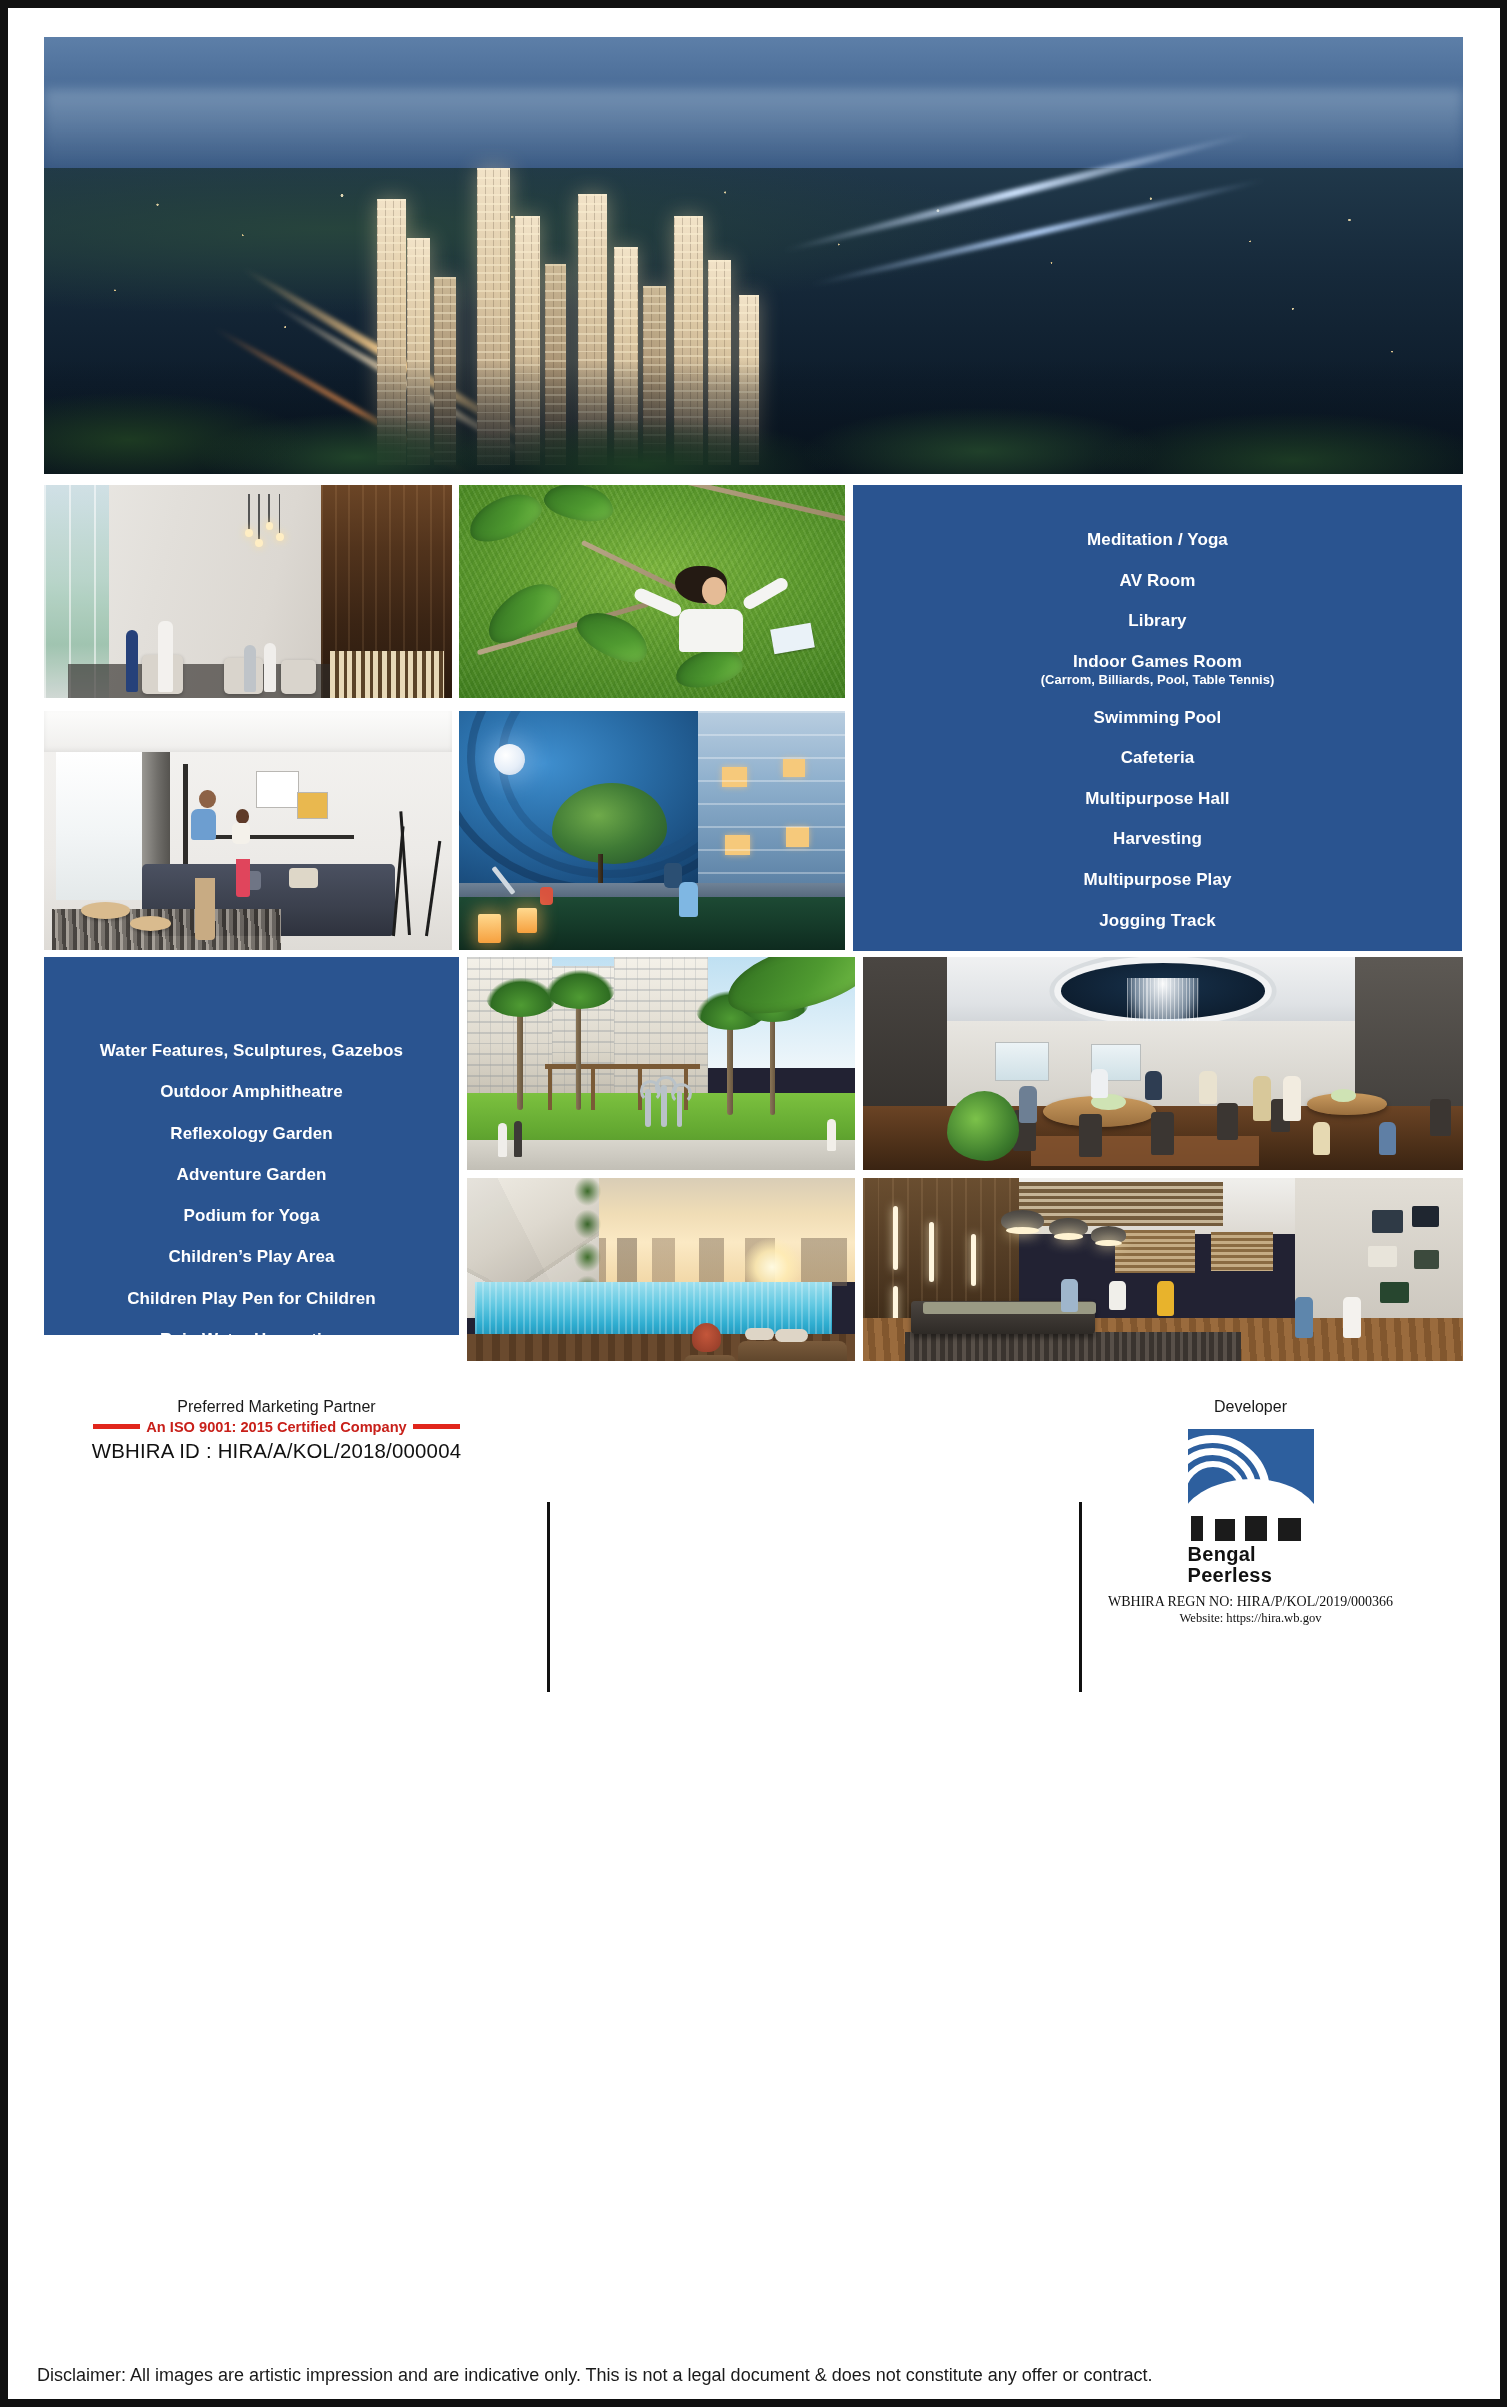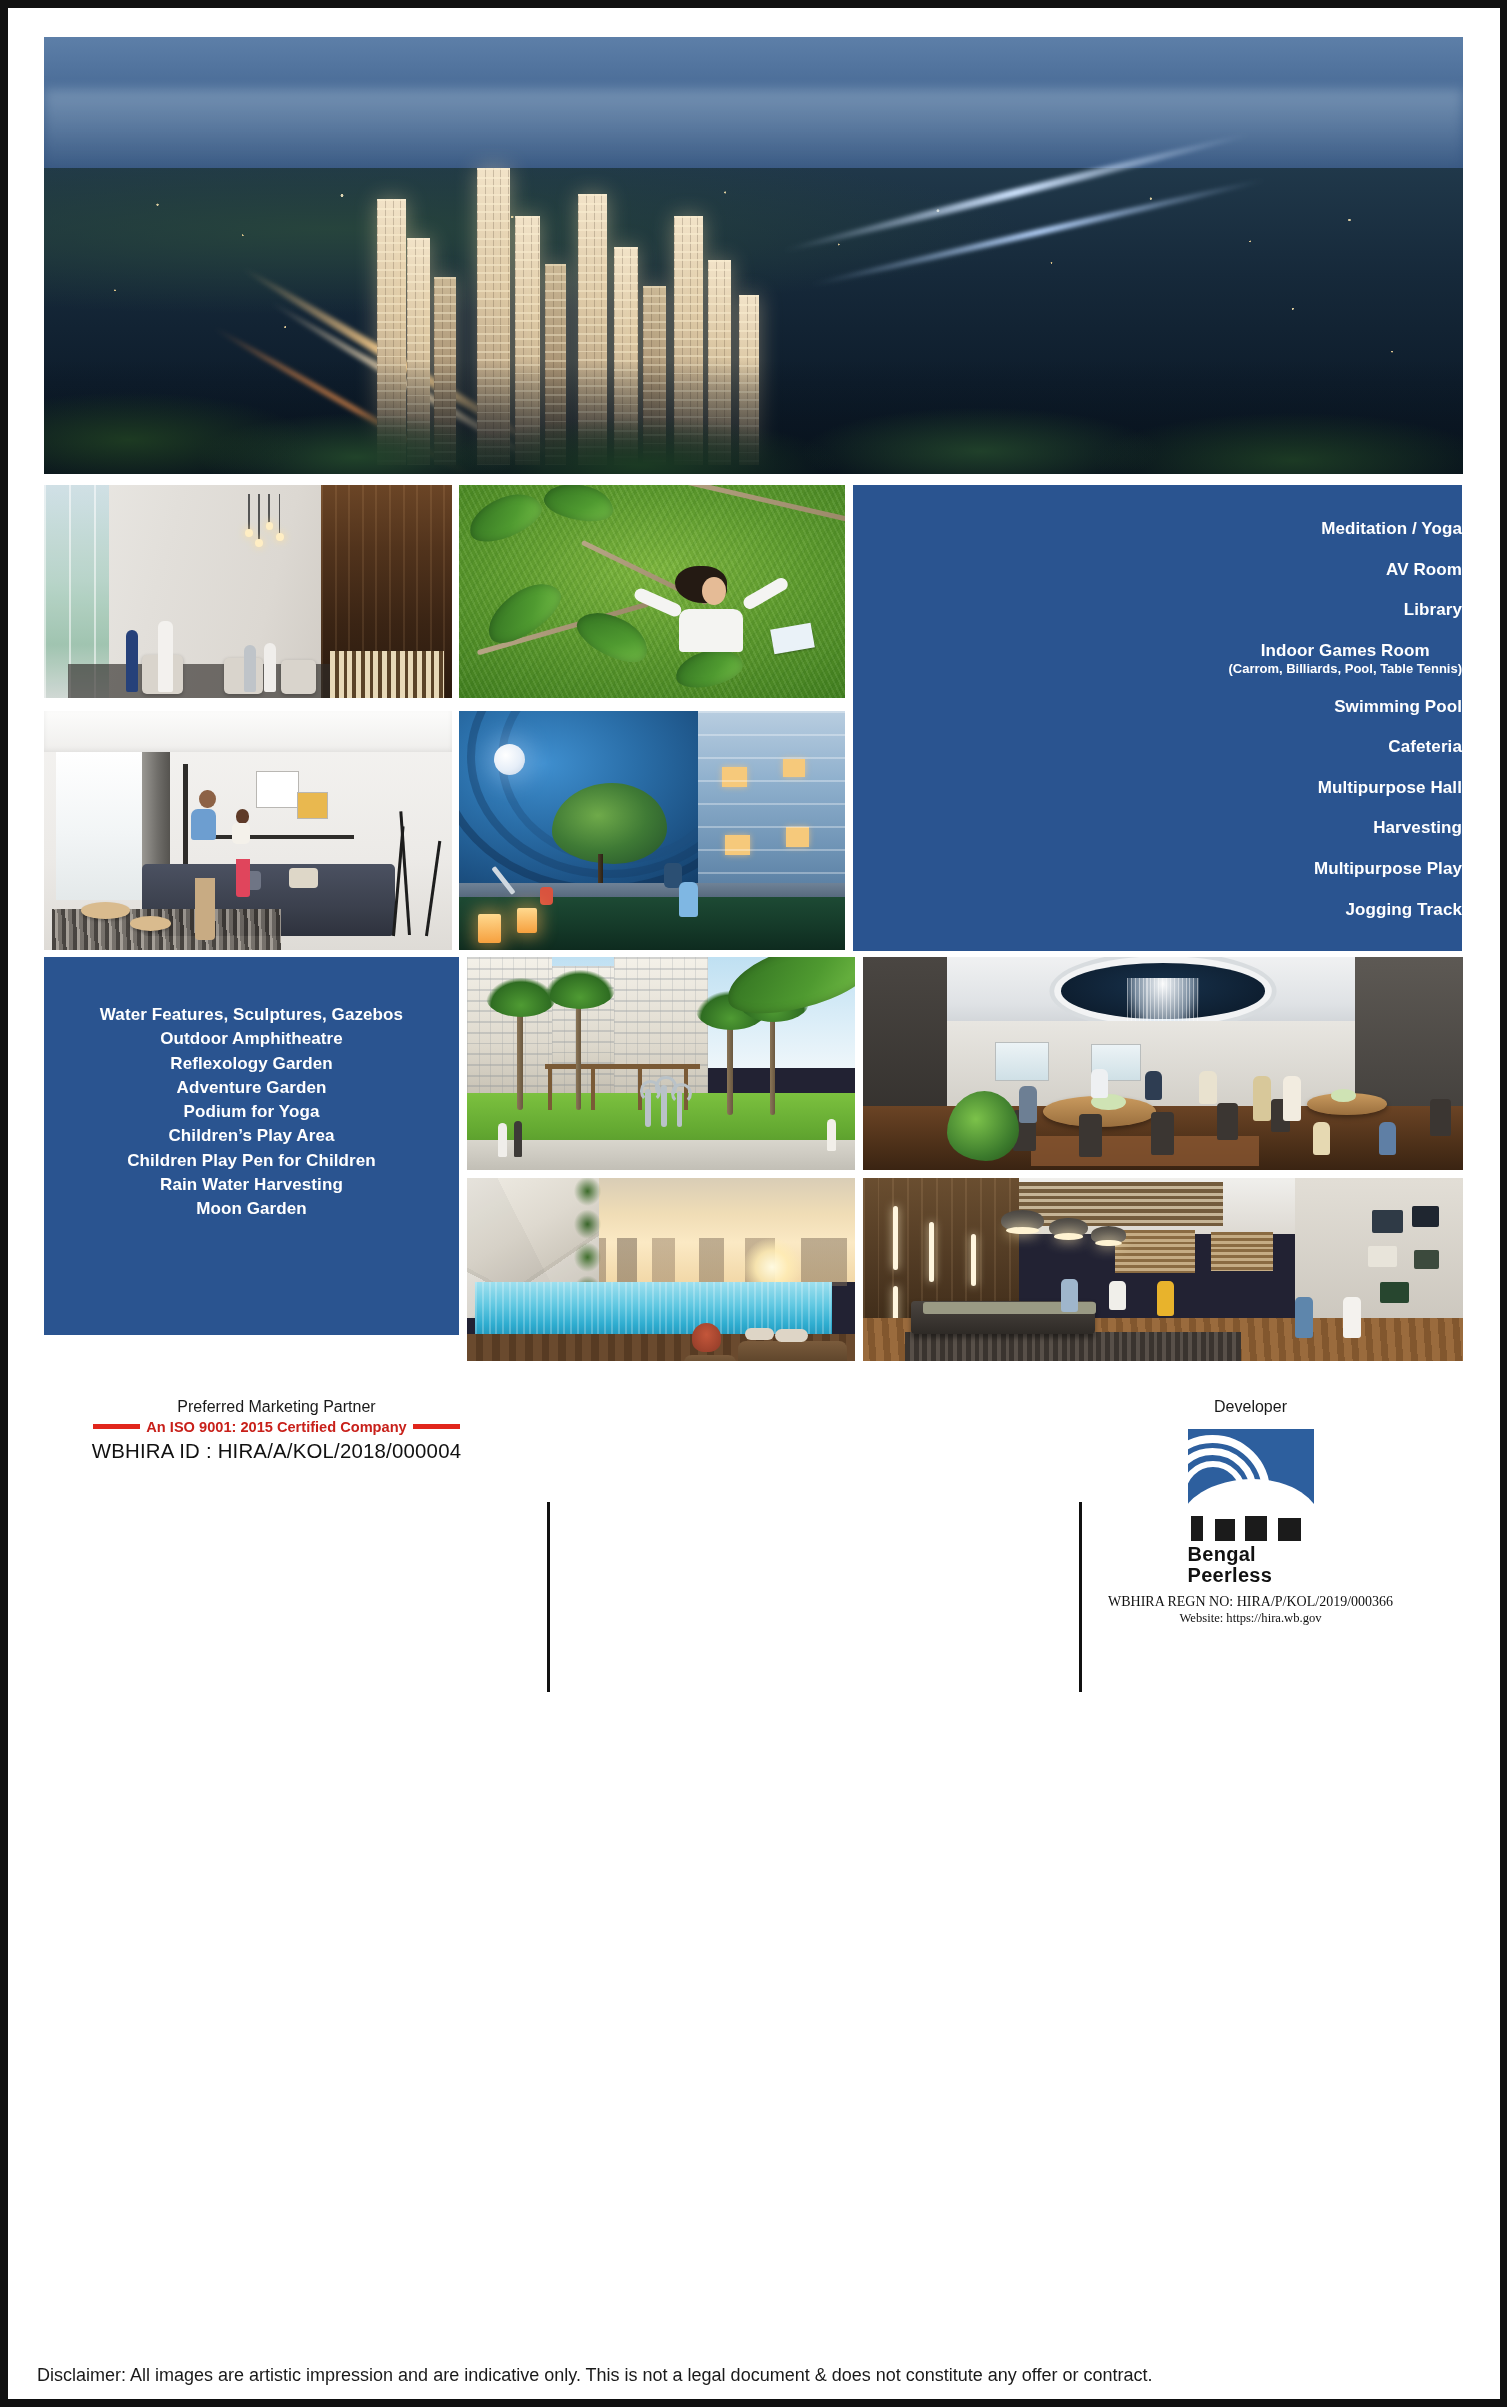--- a/index.html
+++ b/index.html
@@ -402,21 +402,21 @@
     <div class="leaf" style="left:56%; top:78%; width:68px; height:35px; transform:rotate(-12deg);"></div>
     <div class="gwoman-hair" style="left:56%; top:38%; width:52px; height:37px;"></div>
     <div class="gwoman-face" style="left:63%; top:43%; width:24px; height:28px;"></div>
     <div class="gwoman-top" style="left:57%; top:58%; width:64px; height:43px;"></div>
     <div class="gwoman-arm" style="left:45%; top:52%; width:50px; transform:rotate(24deg);"></div>
     <div class="gwoman-arm" style="left:73%; top:48%; width:49px; transform:rotate(-30deg);"></div>
     <div class="gbook" style="left:81%; top:66%; width:41px; height:25px; transform:rotate(-10deg);"></div>
   </div>
 
   <div class="bluepanel" id="panelRight" style="position:absolute;">
-    <div class="amen-list" style="padding-top:33px; gap:19.4px;align-items:flex-end;">
+    <div class="amen-list" style="padding-top:44px; gap:19.4px;">
       <div class="amen">Meditation / Yoga</div>
       <div class="amen">AV Room</div>
       <div class="amen">Library</div>
       <div style="text-align:center;">
         <div class="amen">Indoor Games Room</div>
         <div class="amen-sub">(Carrom, Billiards, Pool, Table Tennis)</div>
       </div>
       <div class="amen">Swimming Pool</div>
       <div class="amen">Cafeteria</div>
       <div class="amen">Multipurpose Hall</div>
@@ -470,21 +470,21 @@
     <div class="mn-lawn"></div>
     <div class="mn-scope" style="left:11%; bottom:22%; width:4.9px; height:33px;"></div>
     <div class="mn-kid" style="left:21%; bottom:19%; width:12.6px; height:17.5px;"></div>
     <div class="mn-m-top" style="left:53%; bottom:26%; width:18.4px; height:25px;"></div>
     <div class="mn-w-dress" style="left:57%; bottom:14%; width:19.4px; height:35px;"></div>
     <div class="mn-lantern" style="left:5%; width:23px; height:29px;"></div>
     <div class="mn-lantern" style="left:15%; width:20.4px; height:25px; bottom:7%;"></div>
   </div>
 
   <div class="bluepanel" id="panelLeft" style="position:absolute;">
-    <div class="amen-list" style="padding-top:47px; gap:3px;">
+    <div class="amen-list" style="padding-top:61px; gap:20px;margin-top:22px;">
       <div class="amen">Water Features, Sculptures, Gazebos</div>
       <div class="amen">Outdoor Amphitheatre</div>
       <div class="amen">Reflexology Garden</div>
       <div class="amen">Adventure Garden</div>
       <div class="amen">Podium for Yoga</div>
       <div class="amen">Children’s Play Area</div>
       <div class="amen">Children Play Pen for Children</div>
       <div class="amen">Rain Water Harvesting</div>
       <div class="amen">Moon Garden</div>
     </div>

